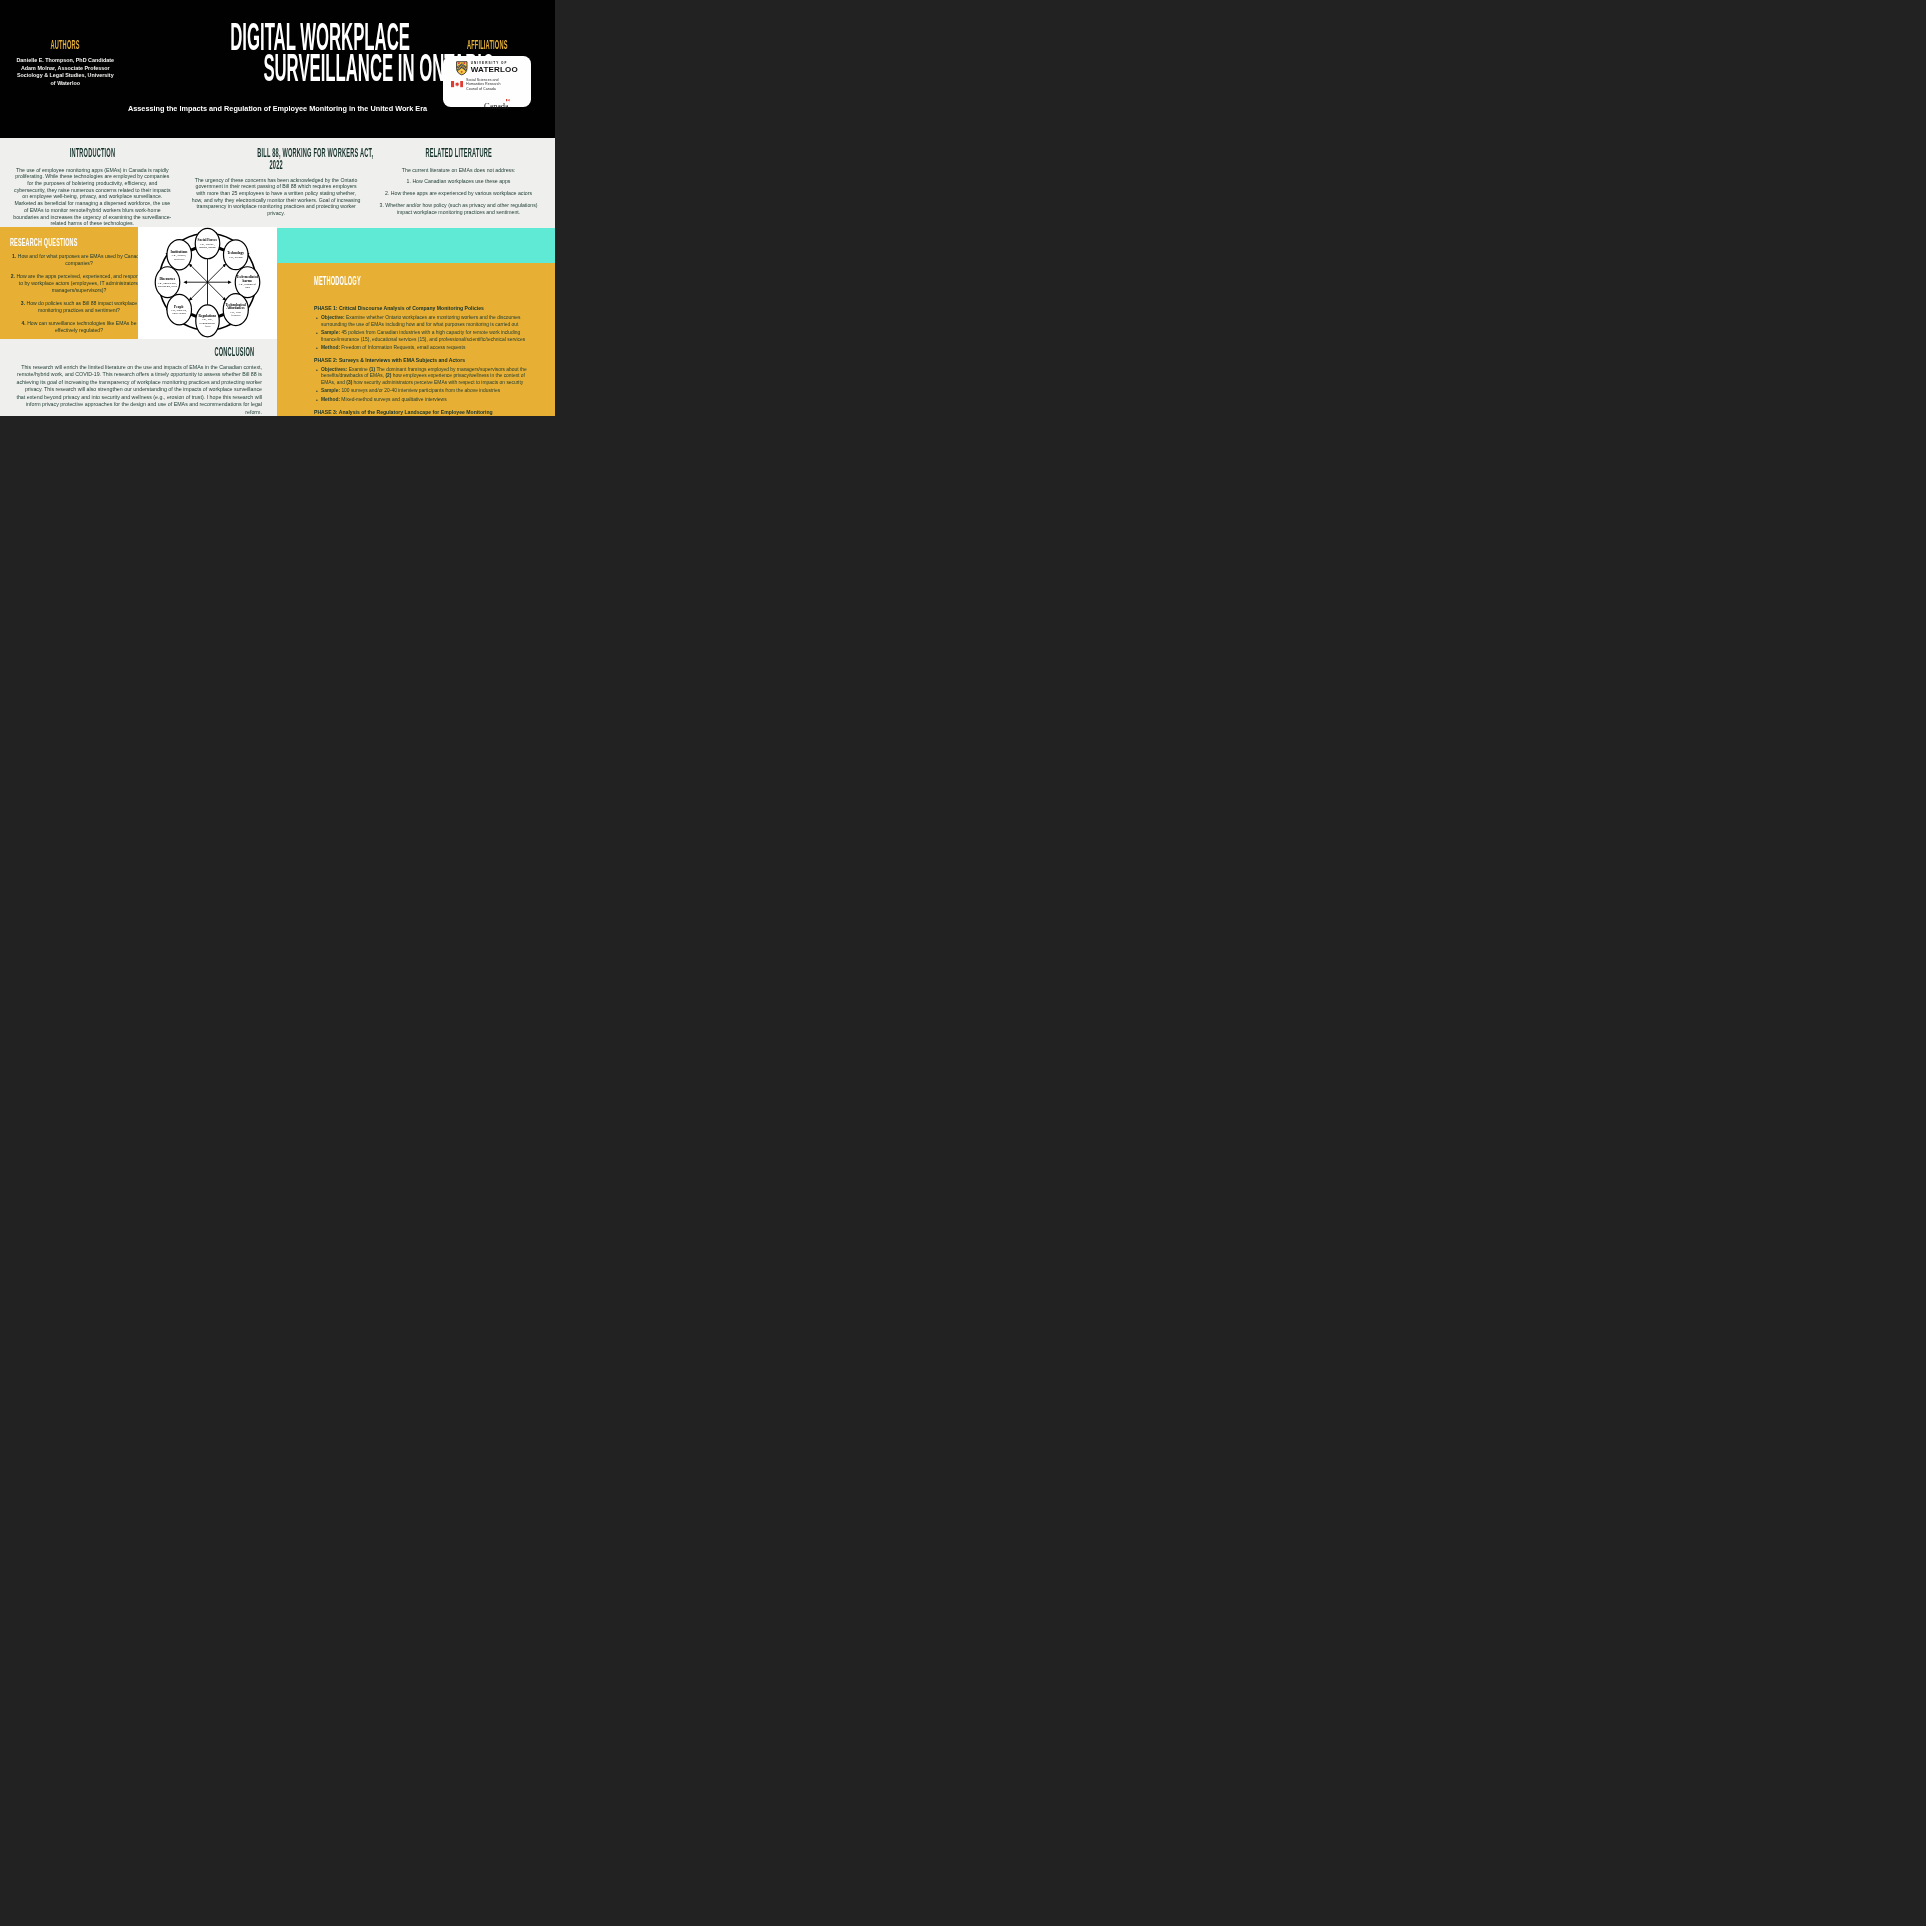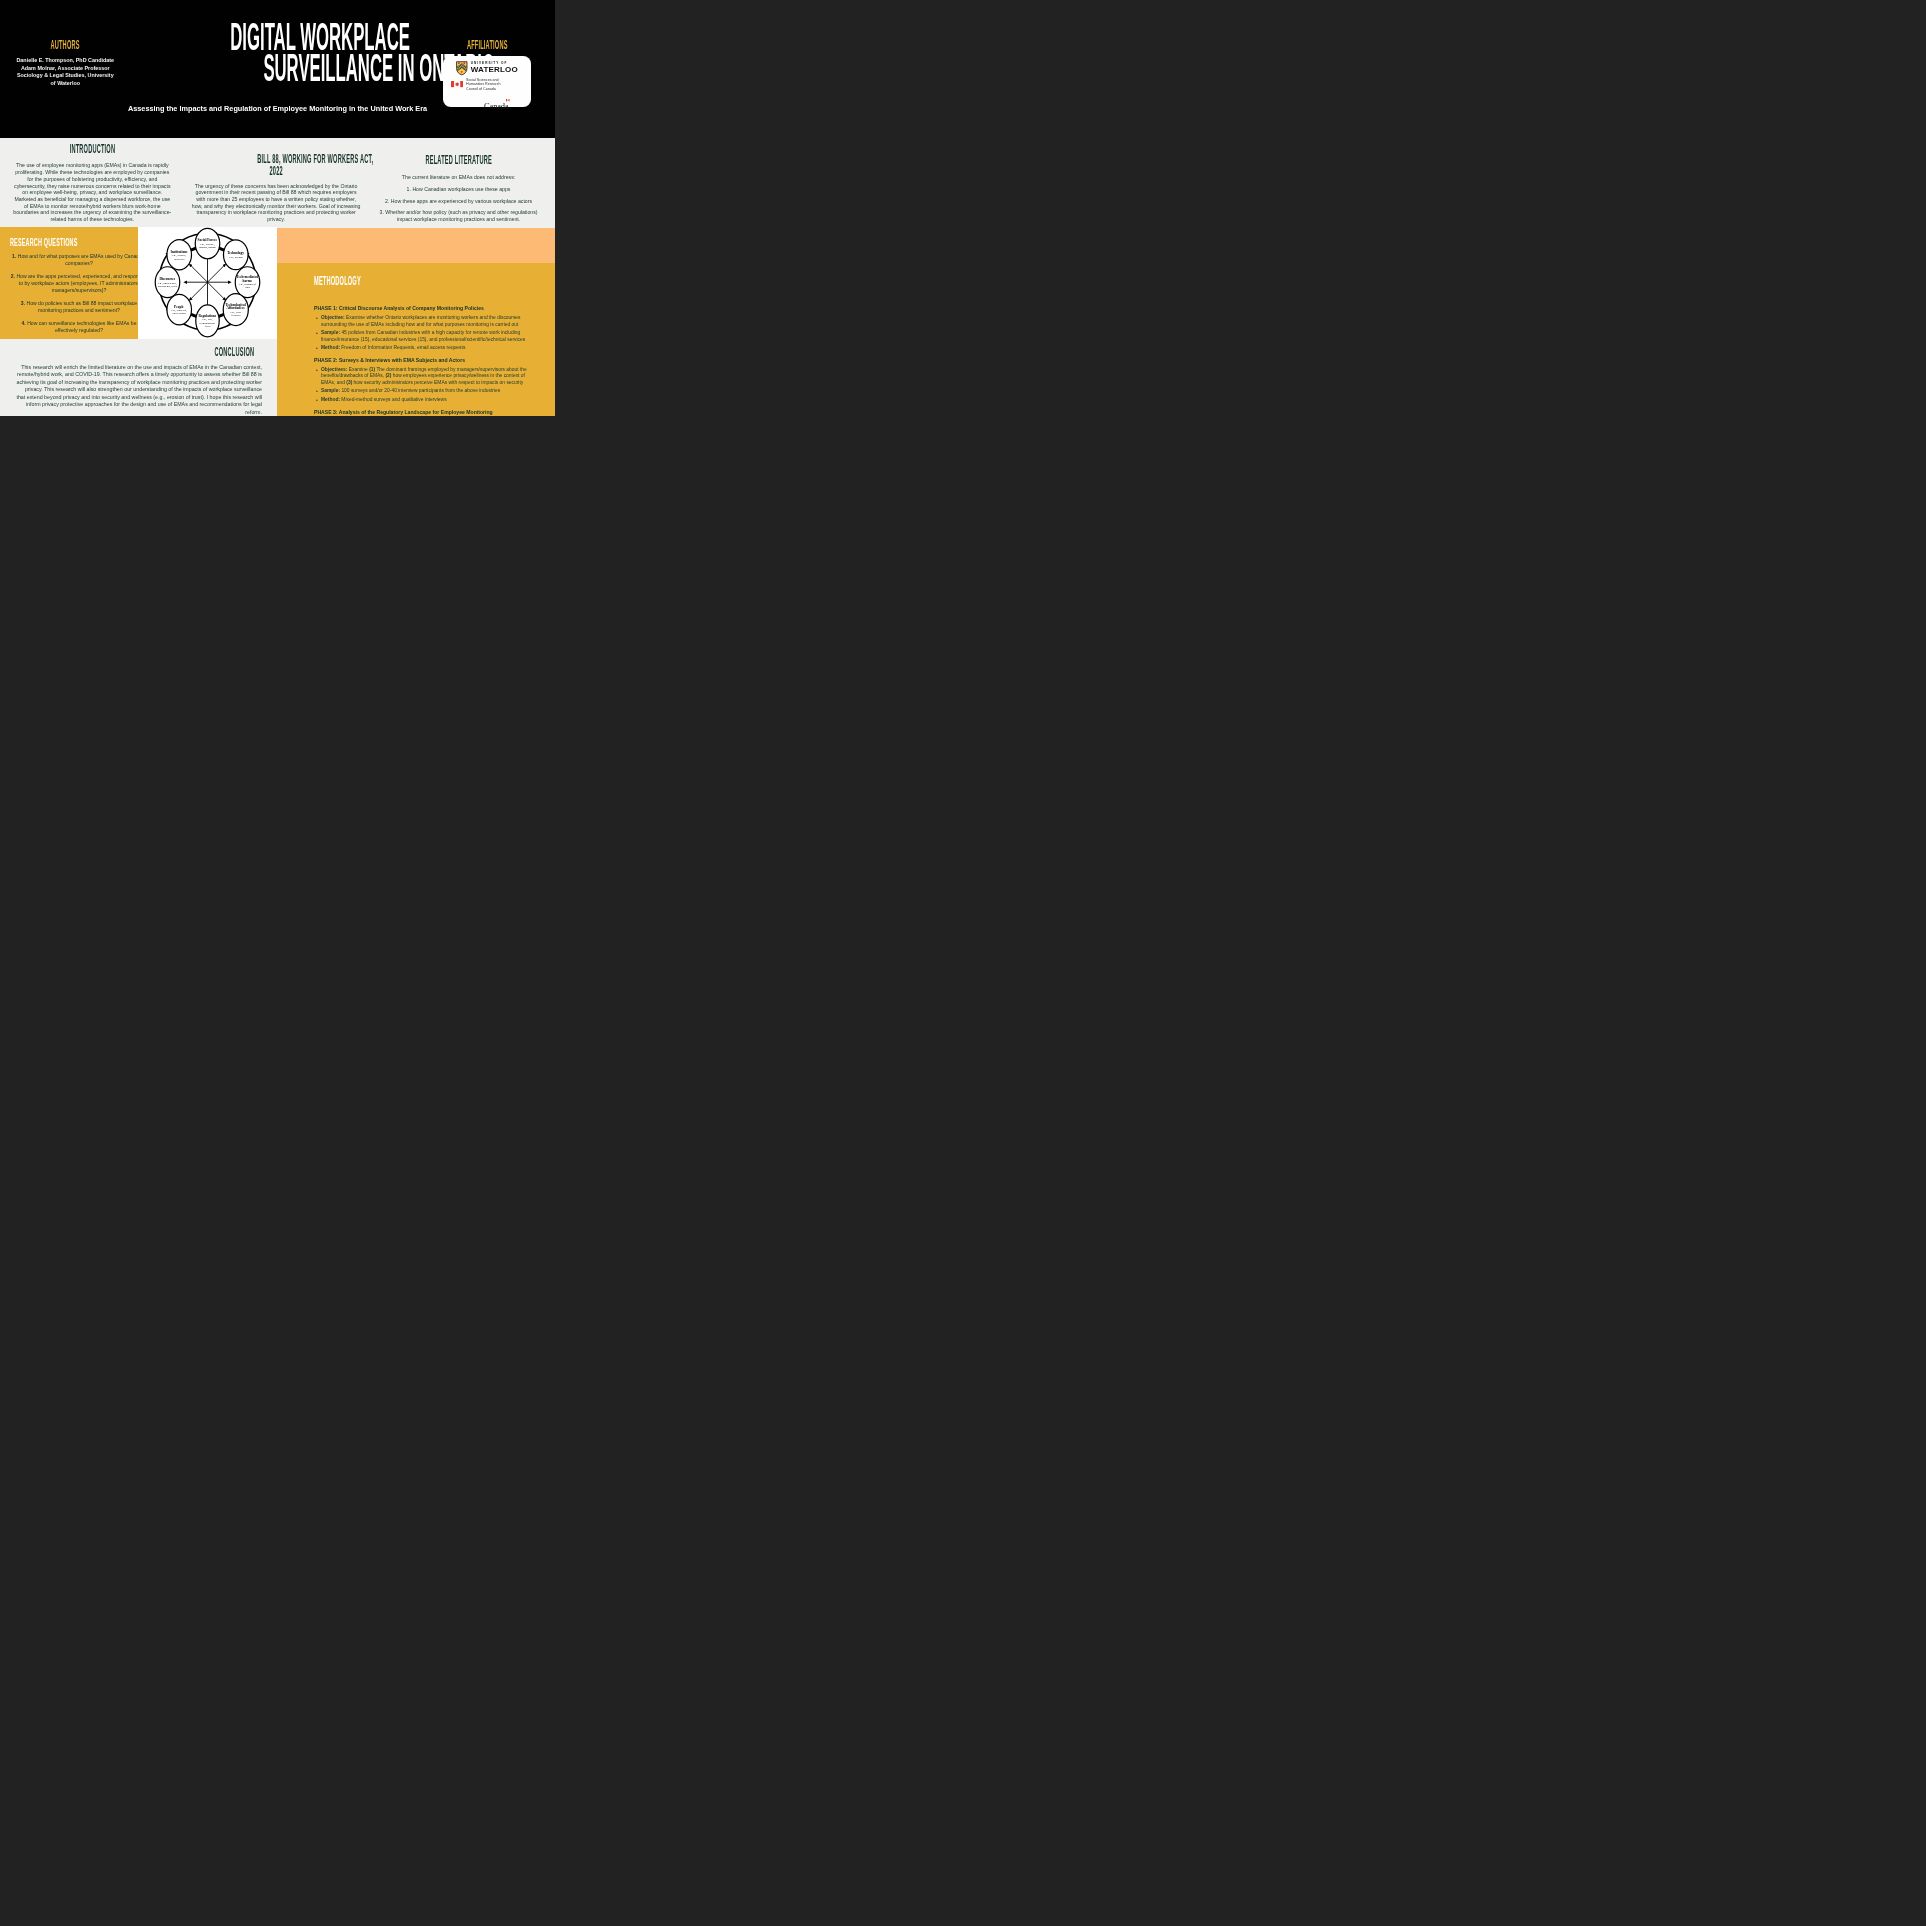--- a/index.html
+++ b/index.html
@@ -1,17 +1,17 @@
 <!DOCTYPE html>
 <html style="font-size:6.2px"><head>
 <meta charset="utf-8">
 <title>Digital Workplace Surveillance in Ontario — Poster</title>
 <style>
   html,body{margin:0;padding:0;background:#222;}
-  #poster{position:relative;width:555px;height:416px;background:#fdba74;overflow:hidden;
+  #poster{position:relative;width:555px;height:416px;background:#5eead4;overflow:hidden;
           font-family:"Liberation Sans",sans-serif;}
   .b{font-weight:700;}
 
   
   .cx{display:inline-block;transform:scaleX(0.47);transform-origin:center;white-space:nowrap;letter-spacing:0.4px;}
   .cx-left{display:inline-block;transform:scaleX(0.47);transform-origin:left center;white-space:nowrap;letter-spacing:0.4px;}
   .cx-title{display:inline-block;transform:scaleX(0.44);transform-origin:center;white-space:nowrap;}
   .cx-phase{display:inline-block;transform:scaleX(0.85);transform-origin:left center;white-space:nowrap;}
 
   
@@ -34,21 +34,21 @@
   .sshrcrow{display:flex;align-items:center;gap:3.1px;margin-top:2.7px;padding-left:2.3px;}
   .flag{width:12.3px;height:6.2px;flex:0 0 auto;}
   .sshrc-line{font-size:3.6px;line-height:4.2px;color:#2E2E2E;}
   .canrow{margin-top:10px;text-align:center;padding-left:18.5px;}
   .canword{font-family:"Liberation Serif",serif;font-size:8.5px;color:#1A1A1A;letter-spacing:-0.2px;}
   .lasta{position:relative;display:inline-block;}
   .miniflag{position:absolute;left:0.8px;top:-1.5px;width:4.6px;height:2.3px;}
 
   
   .grayband{position:absolute;left:0;top:138px;width:555px;height:90px;background:#EFF0ED;
-            display:flex;box-sizing:border-box;align-items:flex-end;}
+            display:flex;box-sizing:border-box;}
   .gcol{box-sizing:border-box;padding-top:10px;text-align:center;color:#1D3A33;}
   .gcol1{width:33%;padding-left:13px;padding-right:11.6px;}
   .gcol2{width:33.5%;padding-left:8.5px;padding-right:8.5px;}
   .gcol3{width:33.5%;padding-left:7px;padding-right:14px;}
   .sec-heading{font-size:12px;font-weight:700;color:#16312B;line-height:11.6px;}
   .gbody{margin-top:7px;font-size:5.2px;line-height:6.7px;}
   .gcol2 .gbody{margin-top:5.4px;}
   .rl-intro{margin-top:7px;font-size:5.2px;line-height:6.7px;}
   .rl-item{margin-top:5px;font-size:5.2px;line-height:6.7px;}
 

